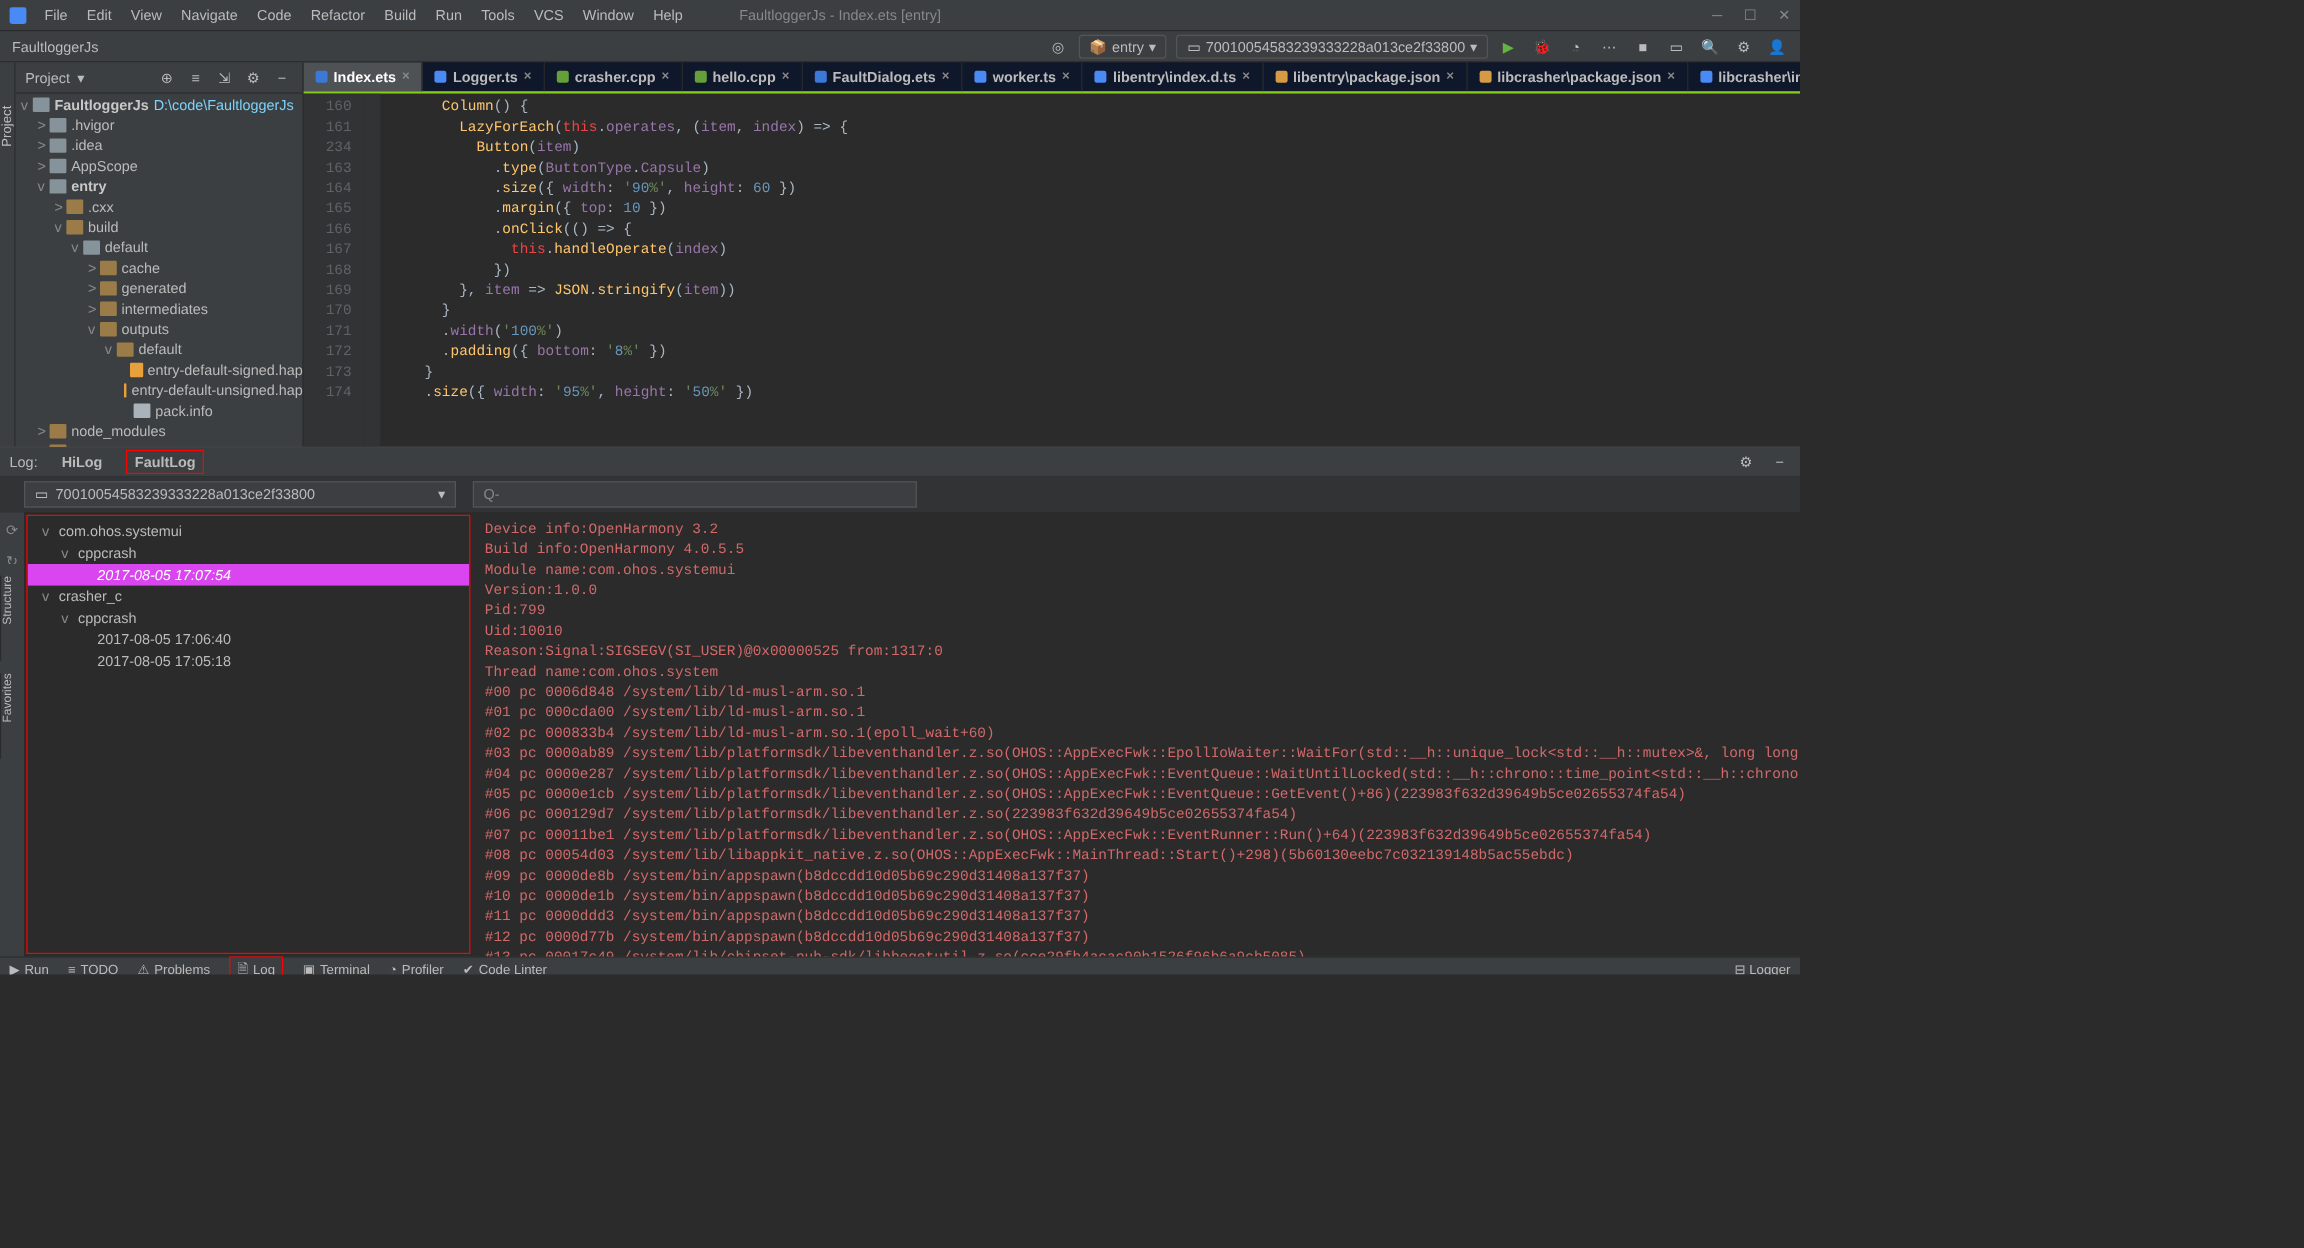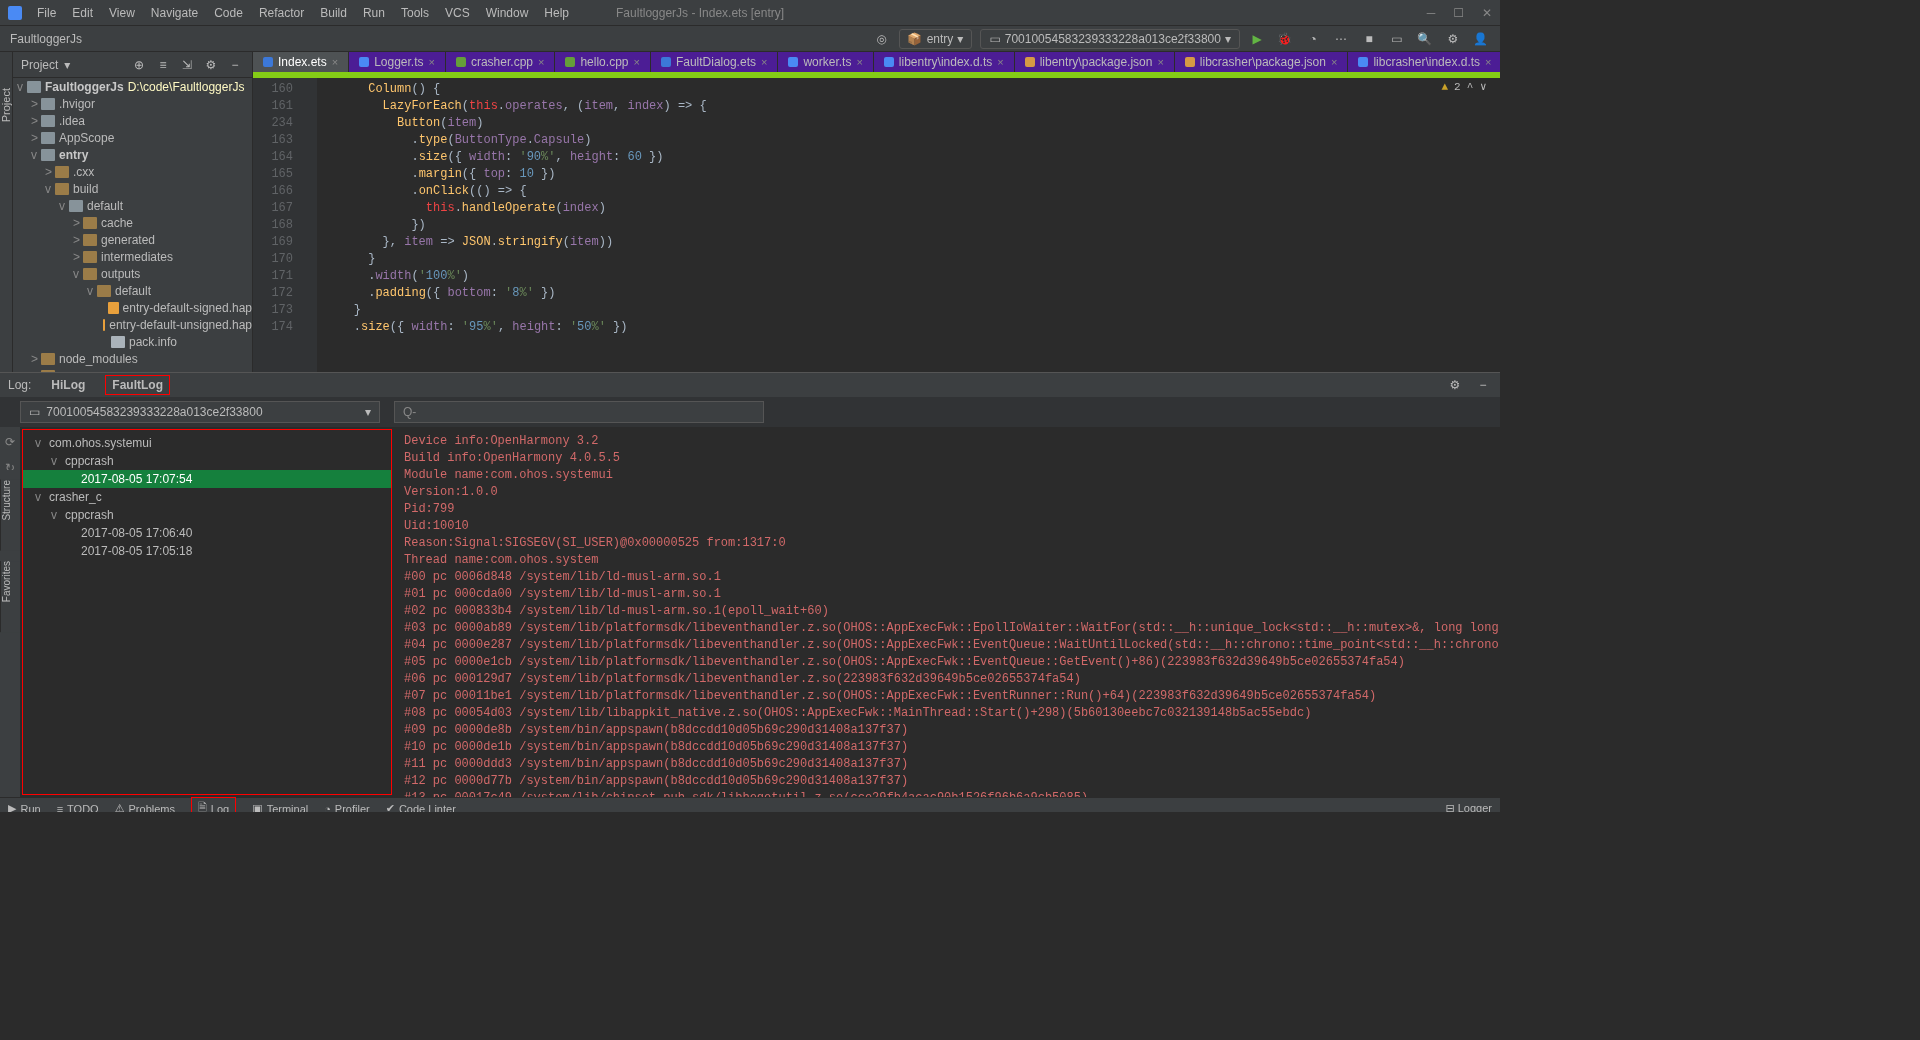--- a/index.html
+++ b/index.html
@@ -30,21 +30,21 @@
 .tree-row { display: flex; align-items: center; height: 17px; white-space: nowrap; }
 .tree-arrow { width: 10px; display: inline-block; color: #888; }
 .tree-icon { width: 14px; height: 12px; display: inline-block; margin-right: 4px; border-radius: 1px; }
 .fdir { background: #87939a; }
 .fdir-o { background: #9b7c48; }
 .fhap { background: #e8a03c; }
 .ffile { background: #aab3ba; }
 .tree-row b { color: #c8c8c8; font-weight: bold; }
 
 .editor-area { flex: 1; background: #2b2b2b; display: flex; flex-direction: column; }
-.tabs { height: 26px; background: #4c1d95; display: flex; align-items: stretch; border-bottom: 6px solid #84cc16; }
+.tabs { height: 26px; background: #0f172a; display: flex; align-items: stretch; border-bottom: 2px solid #84cc16; font-weight: bold; }
 .tab { display: flex; align-items: center; padding: 0 10px; gap: 5px; color: #bbb; border-right: 1px solid #2b2b2b; cursor: pointer; }
 .tab.active { background: #4e5254; color: #fefefe; }
 .tab .icn { width: 10px; height: 10px; border-radius: 2px; }
 .ets { background: #3c78d8; }
 .ts { background: #4a8af4; }
 .cpp { background: #659f3a; }
 .json { background: #d69a45; }
 .tab .x { color: #888; font-size: 11px; }
 
 .code-wrap { flex: 1; display: flex; font-family: "Consolas","Courier New",monospace; font-size: 12px; overflow: hidden; position: relative; }
@@ -70,21 +70,21 @@
 .log-tabs .tabitem.active { border: 1px solid #ff0000; padding: 2px 6px; }
 .log-tabs .tools { margin-left: auto; display: flex; gap: 10px; color: #888; }
 .log-filter-row { height: 30px; background: #313335; display: flex; align-items: center; padding: 4px 20px; gap: 14px; }
 .log-filter-row .dev-dd { width: 360px; background: #3c3f41; border: 1px solid #555; padding: 3px 8px; display: flex; align-items: center; gap: 6px; color: #bbb; }
 .log-filter-row .search { flex: 0 0 370px; background: #3c3f41; border: 1px solid #555; padding: 3px 8px; color: #888; }
 
 .log-body { display: flex; height: 370px; background: #2b2b2b; }
 .log-left-strip { width: 20px; background: #3c3f41; display: flex; flex-direction: column; align-items: center; gap: 12px; padding-top: 8px; color: #888; }
 .log-tree { width: 370px; border: 1px solid #ff0000; margin: 2px; padding: 4px 0; font-family: Arial; overflow:auto; }
 .log-tree .ltrow { padding: 2px 4px 2px 12px; display: flex; align-items: center; gap: 4px; }
-.log-tree .ltrow.sel { background: #15803d; color: #fff; }
+.log-tree .ltrow.sel { background: #d946ef; color: #fff; font-style: italic; }
 .log-tree .ltarrow { width: 10px; color: #888; }
 .log-output { flex: 1; padding: 6px 10px; font-family: "Consolas","Courier New",monospace; font-size: 12px; color: #d16969; line-height: 17px; white-space: pre; overflow: hidden; }
 
 .bottom-bar { height: 22px; background: #3c3f41; display: flex; align-items: center; padding: 0 8px; gap: 16px; border-top: 1px solid #2b2b2b; font-size: 11px; }
 .bottom-bar .bb-item { display: flex; align-items: center; gap: 4px; color: #bbb; cursor: pointer; }
 .bottom-bar .bb-item.boxed { border: 1px solid #ff0000; padding: 1px 6px; }
 .bottom-bar .right { margin-left: auto; display: flex; gap: 14px; align-items: center; }
 .green-dot { width: 8px; height: 8px; background: #62b543; border-radius: 50%; }
 
 .status-line { height: 18px; background: #3c3f41; padding: 1px 10px; font-size: 11px; color: #888; display:flex; align-items:center; }
@@ -150,21 +150,21 @@
       <span class="iconbtn">≡</span>
       <span class="iconbtn">⇲</span>
       <span class="iconbtn">⚙</span>
       <span class="iconbtn">−</span>
     </div>
     <div class="tree" id="project-tree">
         <div class="tree-row" style="padding-left: 4px;">
           <span class="tree-arrow">v</span>
           <span class="tree-icon fdir"></span>
           <b>FaultloggerJs</b> 
-          <span style="color:#fef9c3;margin-left:4px">D:\code\FaultloggerJs</span>
+          <span style="color:#7dd3fc;margin-left:4px">D:\code\FaultloggerJs</span>
         </div>
         <div class="tree-row" style="padding-left: 18px;"><span class="tree-arrow">&gt;</span><span class="tree-icon fdir"></span>.hvigor</div>
         <div class="tree-row" style="padding-left: 18px;"><span class="tree-arrow">&gt;</span><span class="tree-icon fdir"></span>.idea</div>
         <div class="tree-row" style="padding-left: 18px;"><span class="tree-arrow">&gt;</span><span class="tree-icon fdir"></span>AppScope</div>
         <div class="tree-row" style="padding-left: 18px;">
           <span class="tree-arrow">v</span>
           <span class="tree-icon fdir"></span>
           <b>entry</b>
         </div>
         <div class="tree-row" style="padding-left: 32px;"><span class="tree-arrow">&gt;</span><span class="tree-icon fdir-o"></span>.cxx</div>

